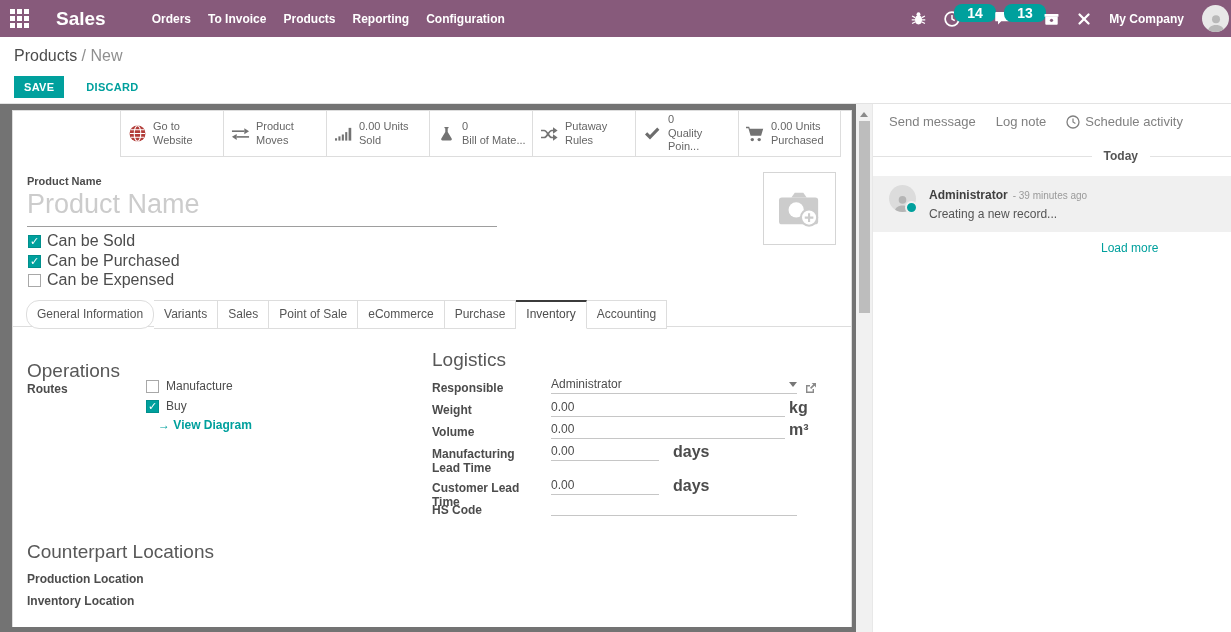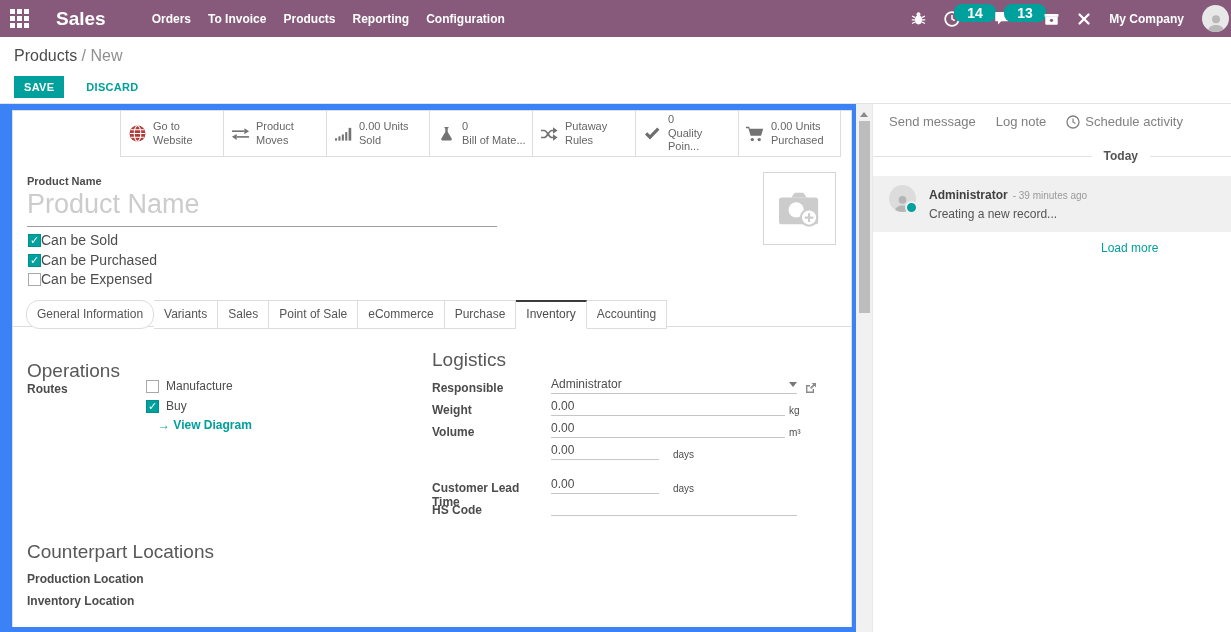--- a/index.html
+++ b/index.html
@@ -29,59 +29,59 @@
     border-bottom:1px solid #e3e3e3;z-index:20;}
   .breadcrumb{position:absolute;left:14px;top:10px;font-size:16px;color:#4c4c4c;}
   .breadcrumb .root{cursor:pointer;}
   .breadcrumb .sep,.breadcrumb .current{color:#8f8f8f;}
   .cp-buttons{position:absolute;left:14px;top:39px;display:flex;align-items:center;}
   .btn-save{background:#00A09D;color:#fff;border:none;font-size:11px;font-weight:bold;
     padding:5px 10px;letter-spacing:.3px;cursor:pointer;font-family:inherit;}
   .btn-discard{background:none;border:none;color:#00A09D;font-size:11px;font-weight:bold;
     margin-left:16px;letter-spacing:.3px;cursor:pointer;font-family:inherit;}
   
-  .content{position:absolute;top:104px;left:0;width:912px;bottom:0;background:#3b82f6;}
+  .content{position:absolute;top:104px;left:0;width:912px;bottom:0;background:#737373;}
   .sheet{position:absolute;left:12px;top:6px;width:838px;height:516px;background:#fff;
     border:1px solid #ddd;border-bottom:none;}
   
   .btn-box{position:absolute;left:107px;top:0;display:flex;}
   .stat-btn{width:103px;height:46px;border-left:1px solid #ddd;border-bottom:1px solid #ddd;
     background:#fff;display:flex;align-items:center;gap:6px;padding:0 3px 0 6px;
     box-sizing:border-box;cursor:pointer;}
   .stat-btn:last-child{border-right:1px solid #ddd;}
   .stat-ic{flex:0 0 20px;display:flex;justify-content:center;}
   .stat-txt{font-size:11px;color:#666;line-height:1.25;}
   
   .pn-label{position:absolute;left:14px;top:64px;font-size:11px;font-weight:bold;color:#4c4c4c;}
   .pn-input{position:absolute;left:14px;top:78px;width:470px;font-size:27px;color:#666;
     border:none;border-bottom:1px solid #9e9e9e;outline:none;background:transparent;
     padding:0 0 6px 0;font-family:inherit;}
   .pn-input::placeholder{color:#ccc;}
-  .cb-row{position:absolute;left:15px;display:flex;align-items:center;gap:0;
-    font-size:14px;color:#4c4c4c;cursor:pointer;}
+  .cb-row{position:absolute;left:15px;display:flex;align-items:center;gap:6px;
+    font-size:16px;color:#4c4c4c;cursor:pointer;}
   .cb{width:13px;height:13px;border:1px solid #a8a8a8;background:#fff;box-sizing:border-box;
     display:inline-block;position:relative;}
   .cb.checked{background:#00A09D;border-color:#008f8c;}
   .cb.checked::after{content:"✓";position:absolute;left:1px;top:-1px;color:#fff;font-size:11px;line-height:13px;}
   .img-placeholder{position:absolute;left:750px;top:61px;width:71px;height:71px;
     border:1px solid #d5d5d5;display:flex;align-items:center;justify-content:center;cursor:pointer;background:#fff;}
   
   .tab-underline{position:absolute;left:0;right:0;top:215px;border-bottom:1px solid #ddd;}
   .tabs{position:absolute;left:13px;top:189px;display:flex;z-index:2;}
   .tab{font-size:12px;color:#555;background:#fff;border:1px solid #ddd;border-left:none;
     padding:6px 10px 7px;cursor:pointer;}
   .tab:first-child{border-left:1px solid #ddd;border-radius:13px;}
   .tab.active{border-top:2px solid #3b3b3b;padding-top:5px;border-bottom:1px solid #fff;color:#4c4c4c;}
   
   .group-title{position:absolute;font-size:19px;color:#585858;}
   .flabel{position:absolute;font-size:12px;font-weight:bold;color:#4c4c4c;width:112px;line-height:1.2;}
   .frow-val{position:absolute;display:flex;align-items:flex-end;}
   .fin{border:none;border-bottom:1px solid #c6c6c6;font-size:12px;color:#4c4c4c;
     outline:none;background:transparent;padding:0 0 2px 0;font-family:inherit;}
-  .suffix{font-size:10px;color:#4c4c4c;margin-left:4px;}
+  .suffix{font-size:16px;color:#4c4c4c;margin-left:4px;font-weight:bold;}
   .suffix.days{margin-left:14px;}
   .select-wrap{display:inline-flex;justify-content:space-between;align-items:center;
     border-bottom:1px solid #c6c6c6;padding-bottom:2px;cursor:pointer;}
   .select-wrap .val{font-size:12px;color:#4c4c4c;}
   .caret{width:0;height:0;border-left:4px solid transparent;border-right:4px solid transparent;
     border-top:5px solid #777;margin-left:6px;}
   .ext-ic{margin-left:8px;cursor:pointer;display:inline-flex;}
   .route-row{position:absolute;display:flex;align-items:center;gap:7px;font-size:12px;color:#4c4c4c;cursor:pointer;}
   .diagram-link{position:absolute;font-size:12px;font-weight:bold;color:#00A09D;cursor:pointer;}
   .diagram-link::before{content:"→ ";font-weight:bold;}
@@ -346,20 +346,21 @@
       <input class="fin" style="width: 234px;" value="0.00">
       <span class="suffix">kg</span>
     </div>
 
     <div class="flabel" style="left:419px;top:314px">Volume</div>
     <div class="frow-val" style="left:538px;top:310px">
       <input class="fin" style="width: 234px;" value="0.00">
       <span class="suffix">m³</span>
     </div>
 
+    <div class="flabel" style="left:419px;top:336px">Manufacturing Lead Time</div>
     <div class="frow-val" style="left:538px;top:332px">
       <input class="fin" style="width: 108px;" value="0.00">
       <span class="suffix days">days</span>
     </div>
 
     <div class="flabel" style="left:419px;top:370px">Customer Lead Time</div>
     <div class="frow-val" style="left:538px;top:366px">
       <input class="fin" style="width: 108px;" value="0.00">
       <span class="suffix days">days</span>
     </div>

